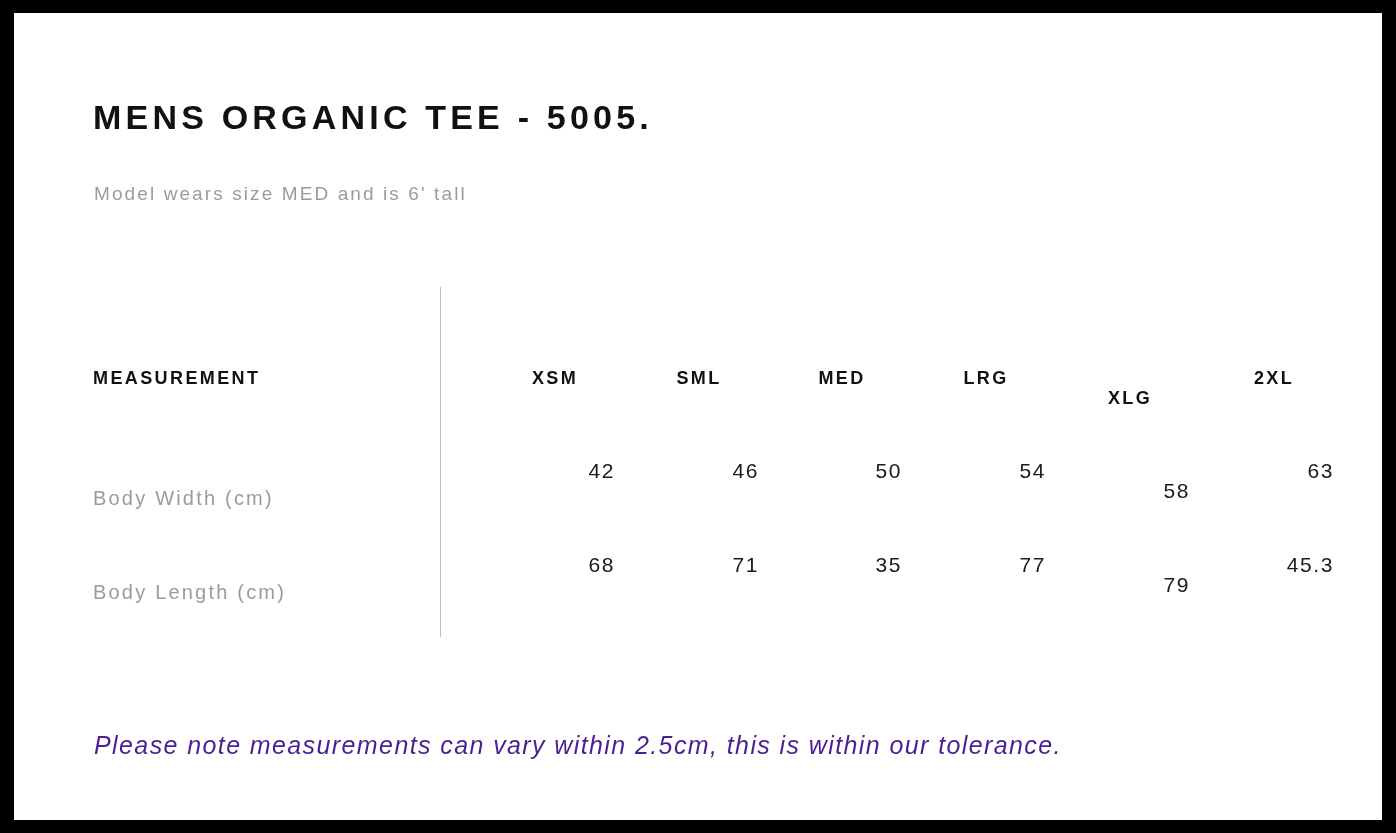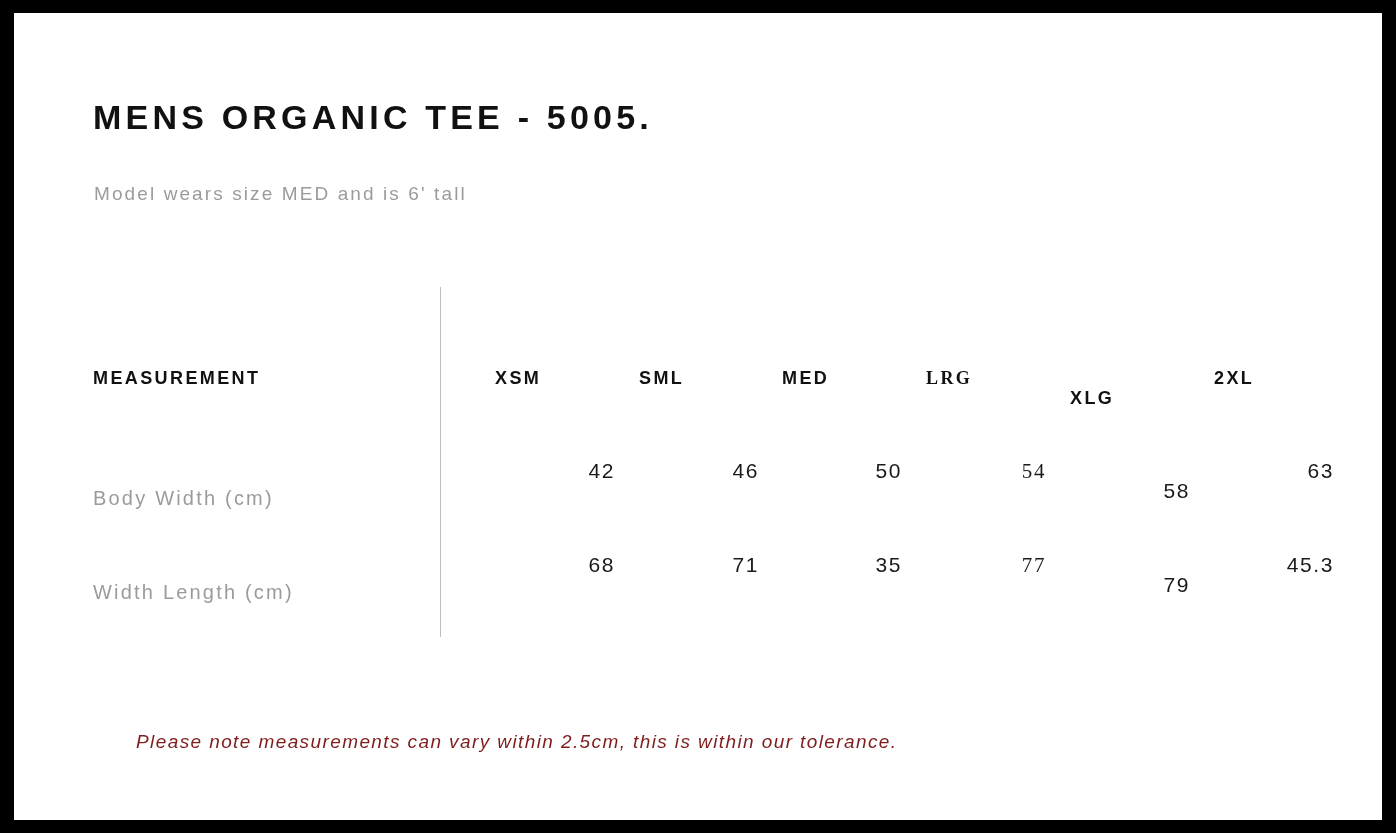--- a/index.html
+++ b/index.html
@@ -82,51 +82,51 @@
     font-size: 20px;
     letter-spacing: 2.2px;
     color: #9b9b9b;
     white-space: nowrap;
     margin-top: 28px;
   }
   .size-head {
     position: absolute;
     top: 0;
     width: 120px;
+    text-align: center;
     font-size: 18px;
     font-weight: bold;
     letter-spacing: 2.4px;
     color: #111111;
   }
   .size-cell {
     position: absolute;
     top: 0;
     width: 120px;
     text-align: right;
     font-size: 21px;
     letter-spacing: 1.6px;
     color: #1a1a1a;
   }
   .col-0 { left: 481px; }
   .col-1 { left: 625px; }
   .col-2 { left: 768px; }
-  .col-3 { left: 912px; font-family: Liberation Serif, serif; }
+  .col-3 { left: 912px; }
   .col-4 { left: 1056px; margin-top: 20px; }
   .col-5 { left: 1200px; }
 
   .footnote {
     position: absolute;
     left: 80px;
     top: 718px;
-    font-size: 19px;
+    font-size: 25px;
     font-style: italic;
     letter-spacing: 1.4px;
-    color: #7f1d1d;
+    color: #4c1d95;
     white-space: nowrap;
-    margin-left: 42px;
   }
 </style>
 </head>
 <body>
 
 <div class="page">
 
   <div class="title">MENS ORGANIC TEE - 5005.</div>
   <div class="subtitle">Model wears size MED and is 6' tall</div>
 
@@ -148,21 +148,21 @@
       <div class="label-cell">Body Width (cm)</div>
       <div class="size-cell col-0">42</div>
       <div class="size-cell col-1">46</div>
       <div class="size-cell col-2">50</div>
       <div class="size-cell col-3">54</div>
       <div class="size-cell col-4">58</div>
       <div class="size-cell col-5">63</div>
     </div>
 
     <div class="row data-row-1">
-      <div class="label-cell">Width Length (cm)</div>
+      <div class="label-cell">Body Length (cm)</div>
       <div class="size-cell col-0">68</div>
       <div class="size-cell col-1">71</div>
       <div class="size-cell col-2">35</div>
       <div class="size-cell col-3">77</div>
       <div class="size-cell col-4">79</div>
       <div class="size-cell col-5">45.3</div>
     </div>
 
   </div>
 

